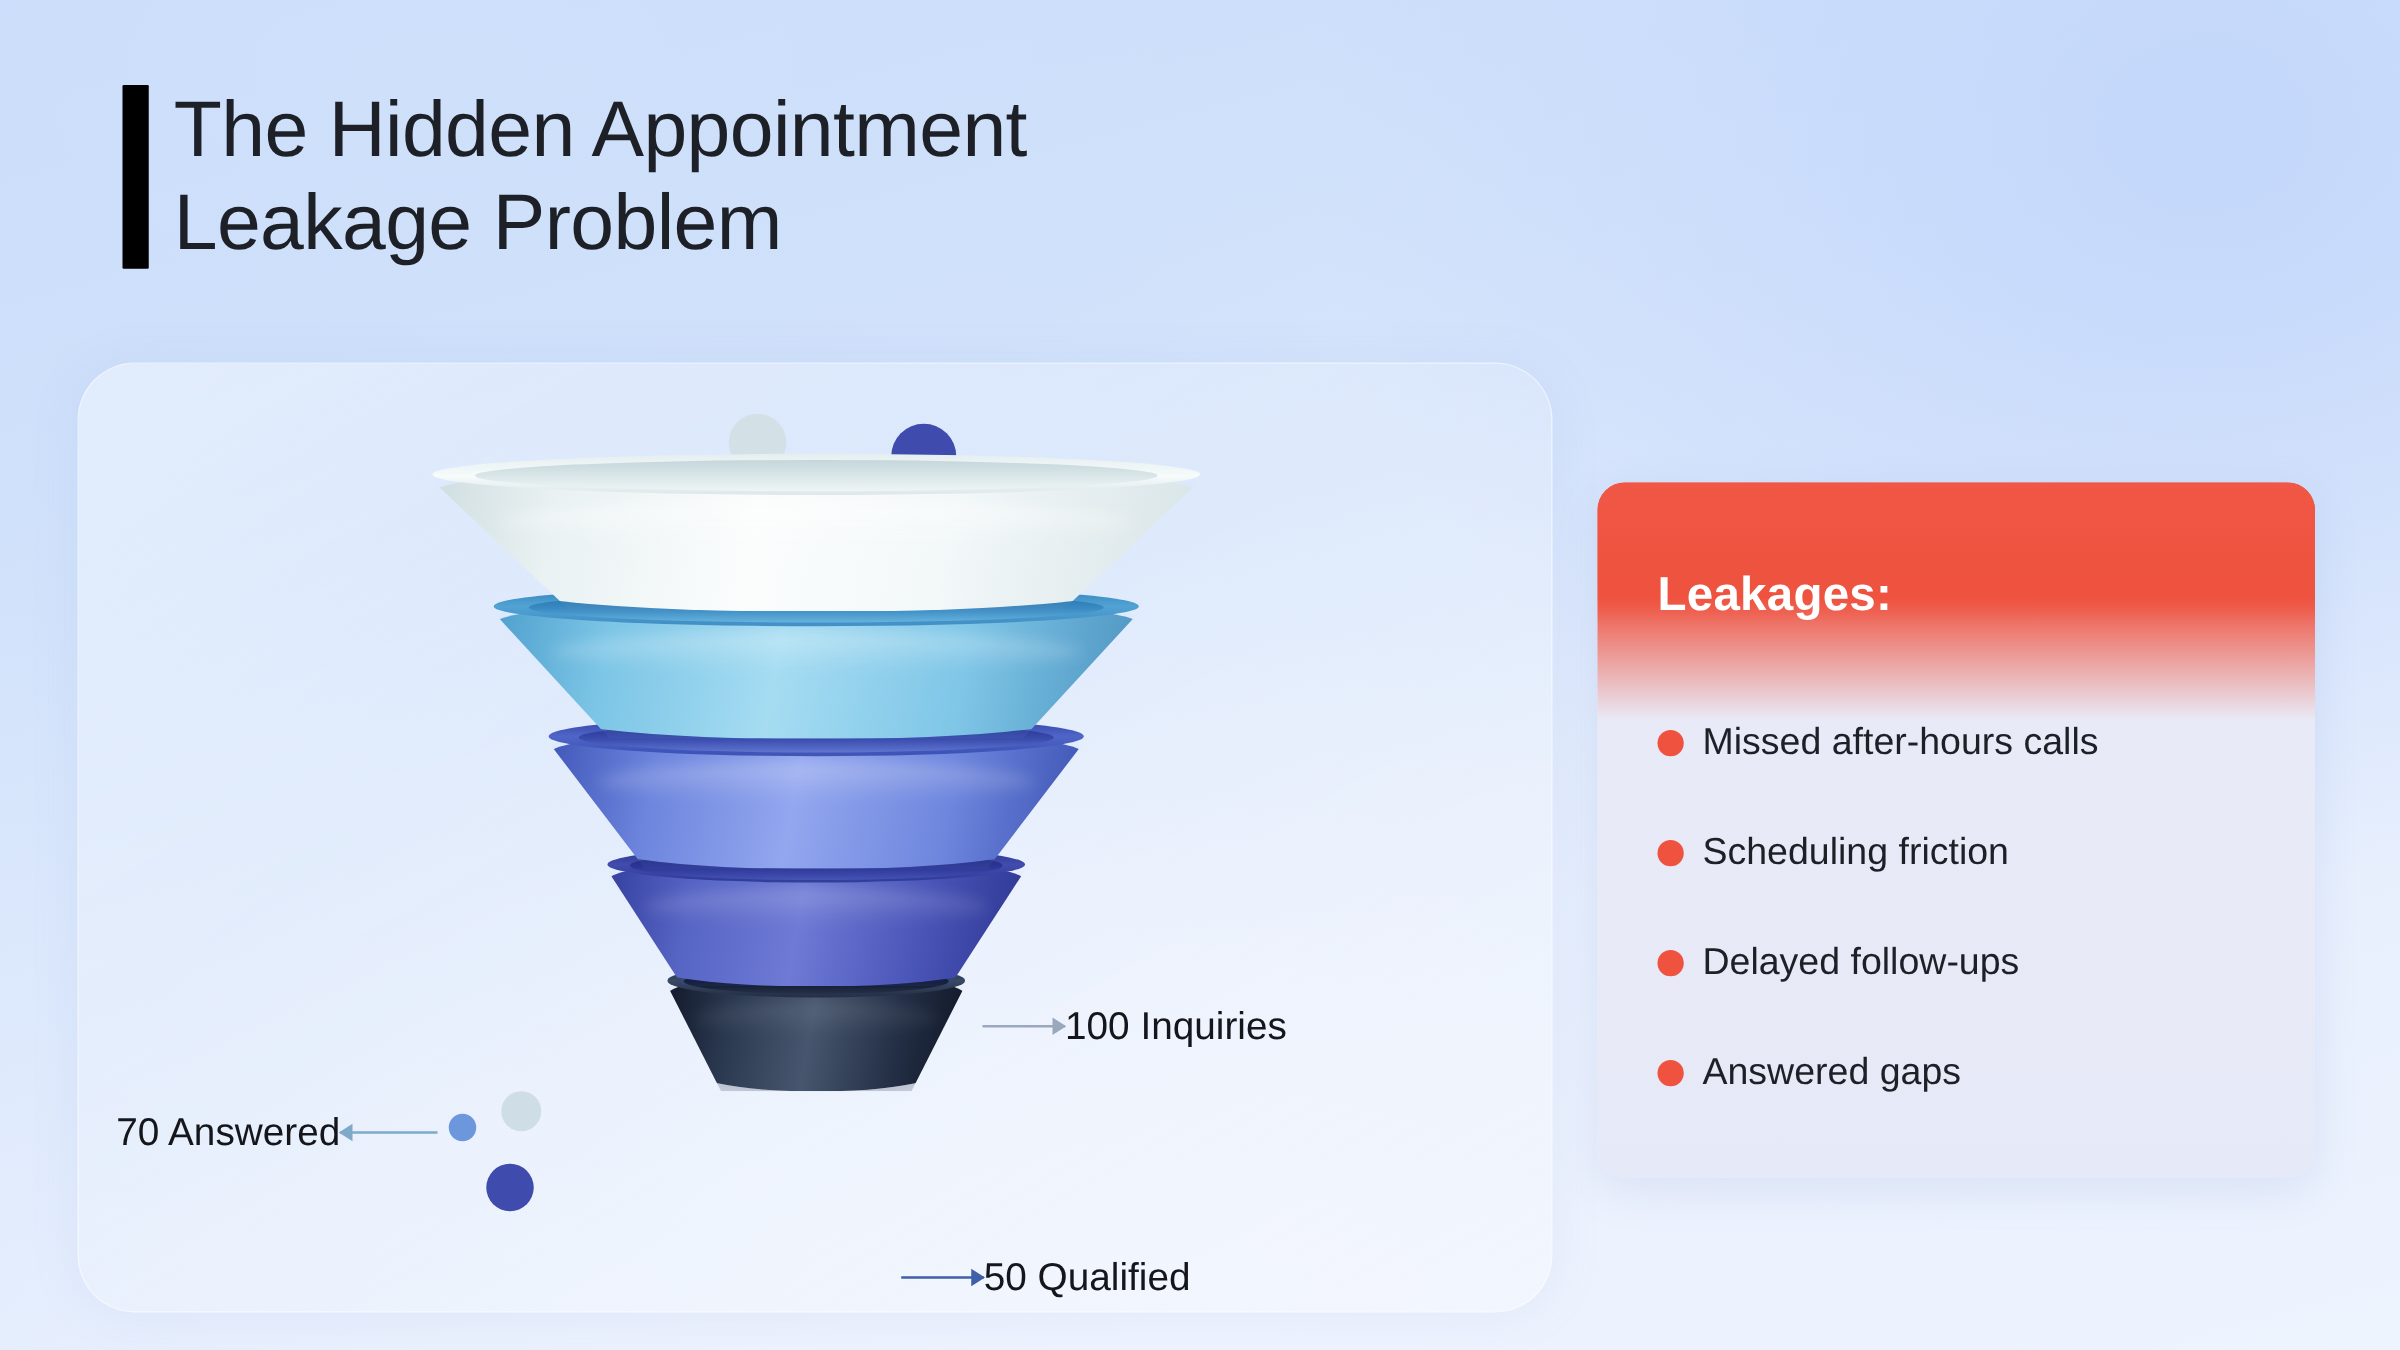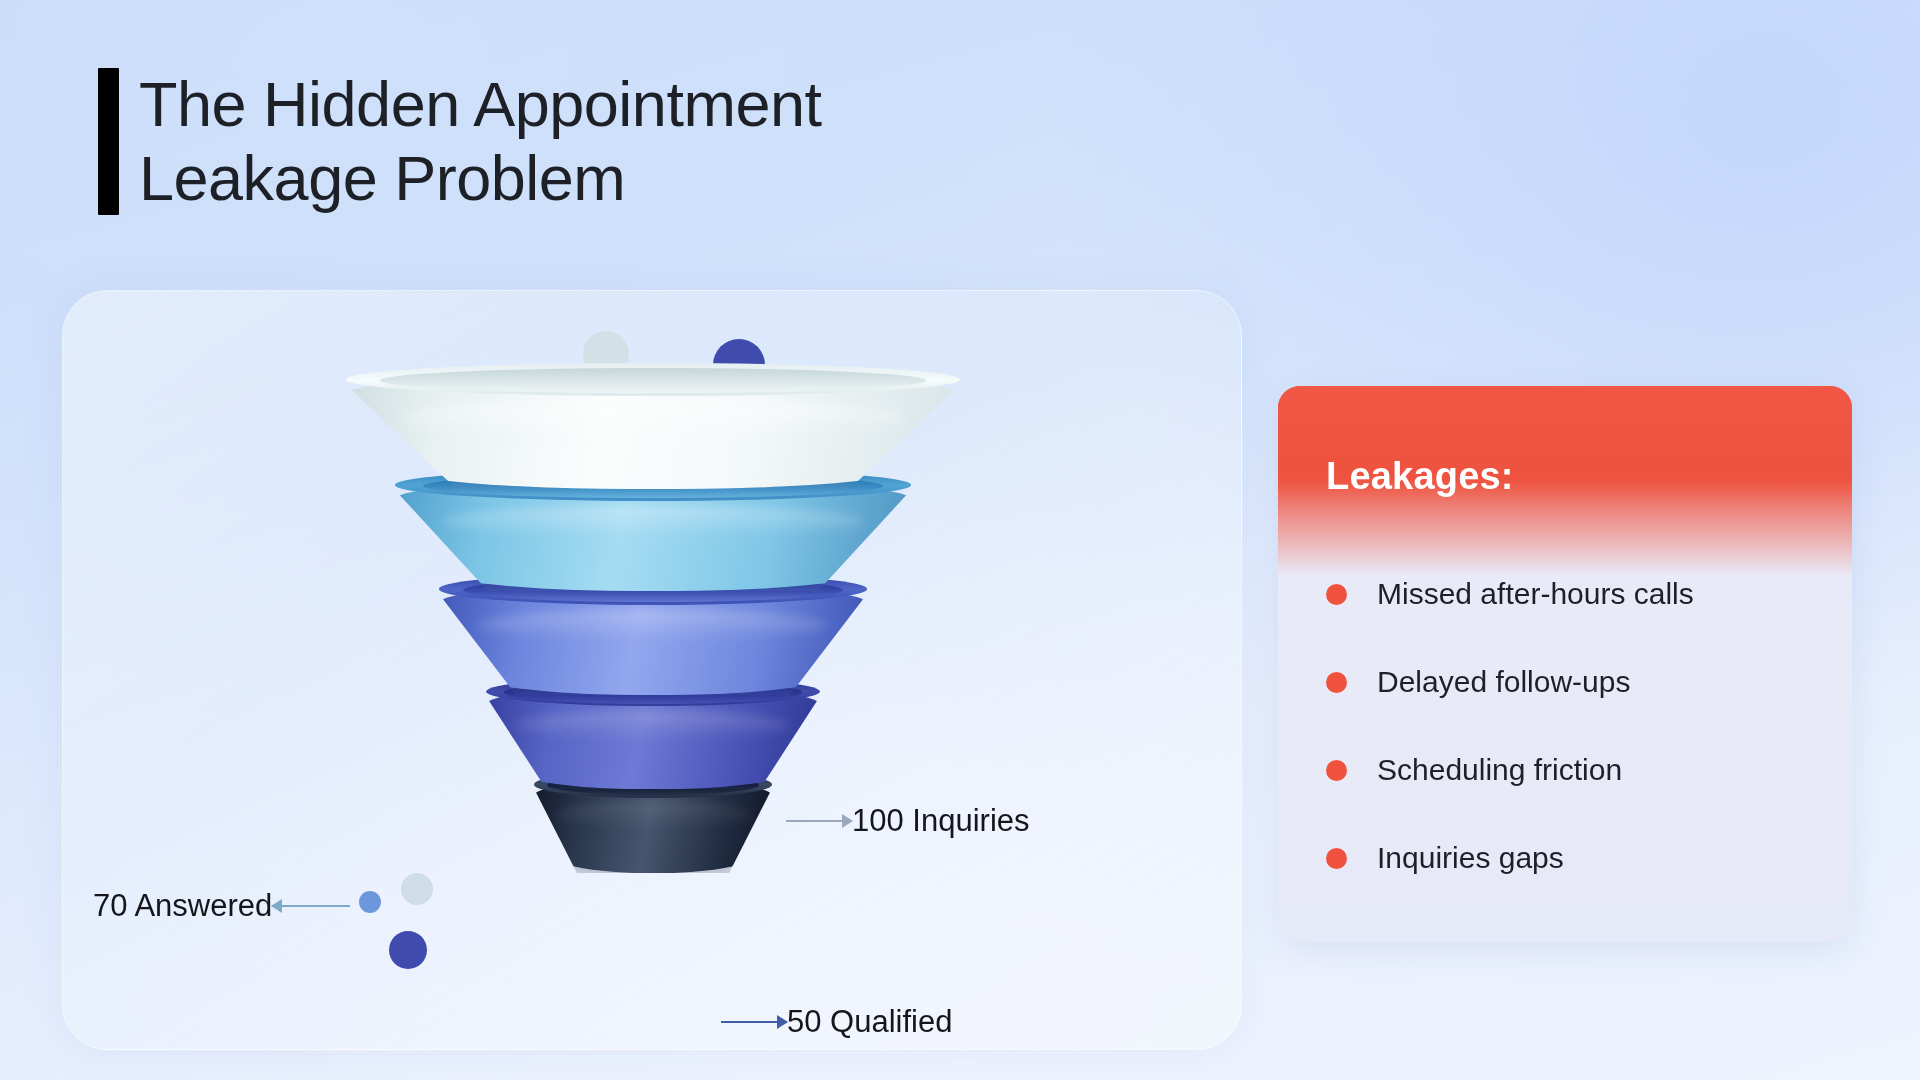--- a/index.html
+++ b/index.html
@@ -73,21 +73,21 @@
     border-radius:22px; overflow:hidden;
     background:linear-gradient(180deg, #ef5340 0%, #ef5340 0px, #ef5340 92px, #e9eaf7 190px, #e6e9f7 100%);
     box-shadow:0 10px 34px rgba(120,140,200,0.16);
   }
   .leak-head {
     height:112px; display:flex; align-items:flex-end; padding-left:48px;
     background:linear-gradient(180deg,#f05744 0%, #ee5340 62%, rgba(238,83,64,0) 100%);
   }
   .leak-head .t { font-size:38px; font-weight:700; color:#fff; letter-spacing:0.2px; }
   .leak-list { padding:52px 0 0 48px; }
-  .leak-item { display:flex; align-items:center; gap:30px; height:88px; }
+  .leak-item { display:flex; align-items:center; gap:15px; height:88px; }
   .leak-item .bullet { width:21px; height:21px; border-radius:50%; background:#ef5340; flex:0 0 auto; }
   .leak-item .t { font-size:30px; color:#1d2026; }
 </style>
 </head>
 <body>
 
 <div class="header">
   <div class="title-bar"></div>
   <h1 class="title">The Hidden Appointment
 Leakage Problem</h1>
@@ -183,24 +183,24 @@
   <div class="leak-head">
     <span class="t">Leakages:</span>
   </div>
   <div class="leak-list">
     <div class="leak-item">
       <span class="bullet"></span>
       <span class="t">Missed after-hours calls</span>
     </div>
     <div class="leak-item">
       <span class="bullet"></span>
+      <span class="t">Scheduling friction</span>
+    </div>
+    <div class="leak-item">
+      <span class="bullet"></span>
       <span class="t">Delayed follow-ups</span>
     </div>
     <div class="leak-item">
       <span class="bullet"></span>
-      <span class="t">Scheduling friction</span>
-    </div>
-    <div class="leak-item">
-      <span class="bullet"></span>
-      <span class="t">Inquiries gaps</span>
+      <span class="t">Answered gaps</span>
     </div>
   </div>
 </div>
 
 </body></html>

